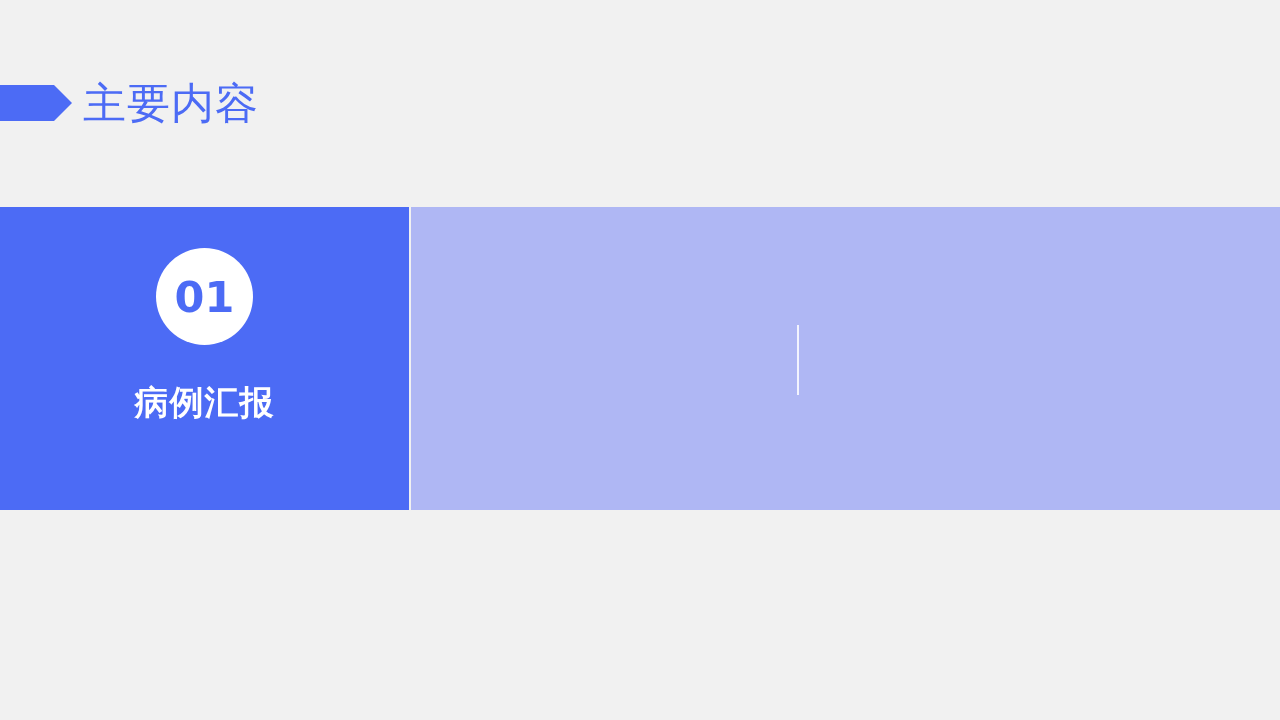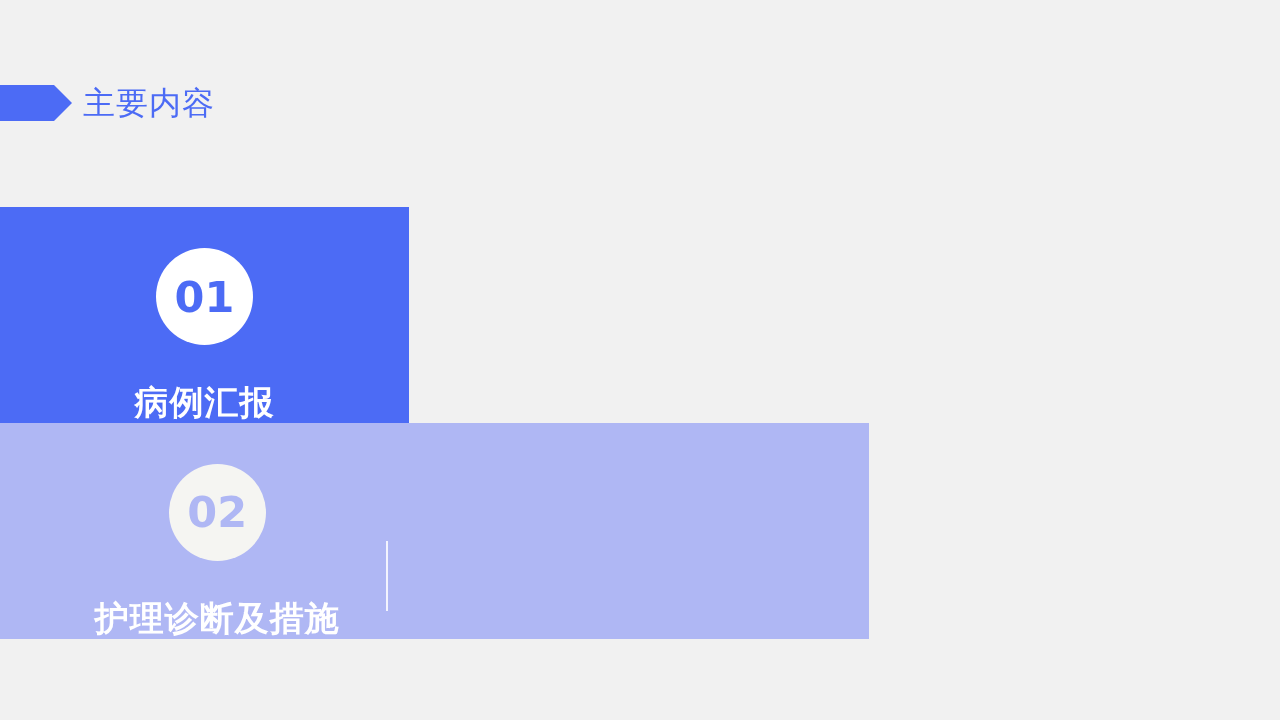--- a/index.html
+++ b/index.html
@@ -24,37 +24,36 @@
     display: flex;
     align-items: center;
   }
   .banner-arrow {
     width: 72px;
     height: 36px;
     display: block;
   }
   .page-title {
     margin-left: 11px;
-    font-size: 32px;
+    font-size: 43px;
     line-height: 1;
     letter-spacing: 1px;
     color: #4c6bf5;
     white-space: nowrap;
     font-weight: 400;
   }
 
   
   .panel-band {
     position: absolute;
     left: 0;
     top: 207px;
     width: 1280px;
     height: 303px;
     display: flex;
-    flex-direction: column;
   }
   .panel {
     position: relative;
     height: 100%;
     box-sizing: border-box;
     display: flex;
     flex-direction: column;
     align-items: center;
   }
   .panel-primary {
@@ -136,24 +135,20 @@
 
   <div class="panel panel-primary">
     <div class="num-circle num-circle-on-blue">01</div>
     <div class="panel-label">病例汇报</div>
   </div>
 
   <div class="panel-gap"></div>
 
   <div class="panel-secondary-wrap">
 
-    <div class="panel panel-secondary">
-      <div class="num-circle num-circle-on-peri">02</div>
-      <div class="panel-label">护理诊断及措施</div>
-    </div>
 
     <div class="col-divider"></div>
 
     <div class="panel panel-secondary">
     </div>
 
   </div>
 </div>
 
 </body></html>

